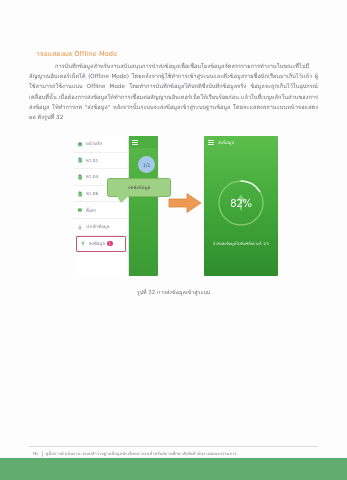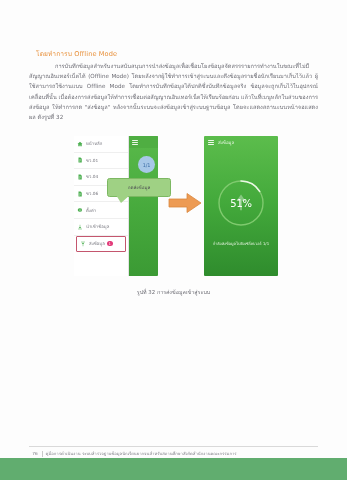--- a/index.html
+++ b/index.html
@@ -334,21 +334,21 @@
     width: 347px;
     height: 22px;
     background: #61ad6f;
   }
 </style>
 </head>
 <body>
 
 <div class="page">
 
-  <div class="heading">โดยทำการบ Offline Mode</div>
+  <div class="heading">าจอแสดงผล Offline Mode</div>
 
   <div class="body-text">การบันทึกข้อมูลสำหรับงานสนับสนุนการนำส่งข้อมูลเพื่อเชื่อมโยงข้อมูลจัดสรรรายการทำงานในขณะที่ไม่มีสัญญาณอินเทอร์เน็ตได้ (Offline Mode) โดยหลังจากผู้ใช้ทำการเข้าสู่ระบบและดึงข้อมูลรายชื่อนักเรียนมาเก็บไว้แล้ว ผู้ใช้สามารถใช้งานแบบ Offline Mode โดยทำการบันทึกข้อมูลได้ปกติซึ่งบันทึกข้อมูลจริง ข้อมูลจะถูกเก็บไว้ในอุปกรณ์เคลื่อนที่นั้น เมื่อต้องการส่งข้อมูลให้ทำการเชื่อมต่อสัญญาณอินเทอร์เน็ตให้เรียบร้อยก่อน แล้วในที่เมนูหลักในส่วนของการส่งข้อมูล ให้ทำการกด "ส่งข้อมูล" หลังจากนั้นระบบจะส่งข้อมูลเข้าสู่ระบบฐานข้อมูล โดยจะแสดงสถานะบนหน้าจอแสดงผล ดังรูปที่ 32</div>
 
   <div class="figure">
 
     <div class="phone-left">
 
       <div class="pl-green"></div>
       <div class="pl-green-topbar"></div>
       <div class="pl-hamburger">
@@ -457,21 +457,21 @@
         <svg class="progress-svg" viewBox="0 0 50 50" width="50" height="50">
           <circle cx="25" cy="25" r="22" fill="none" stroke="#7fca6e" stroke-width="1.4"></circle>
           <circle cx="25" cy="25" r="22" fill="none" stroke="#eaf7e4" stroke-width="1.6" stroke-linecap="round" stroke-dasharray="22.12 116.12" transform="rotate(-90 25 25)"></circle>
         </svg>
         <span class="upload-glyph">
           <svg viewBox="0 0 24 24" width="22" height="22">
               <path fill="#ffffff" d="M11 22h2v-10h4l-5-7-5 7h4z"></path>
               <rect x="7" y="23" width="10" height="0" fill="#ffffff"></rect>
             </svg>
         </span>
-        <span class="progress-label">51%</span>
+        <span class="progress-label">82%</span>
       </div>
 
       <div class="pr-caption">กำลังส่งข้อมูลไปยังเซิร์ฟเวอร์ 1/1</div>
     </div>
 
   </div>
 
   <div class="fig-caption">รูปที่ 32 การส่งข้อมูลเข้าสู่ระบบ</div>
 
   <div class="footer-rule"></div>

